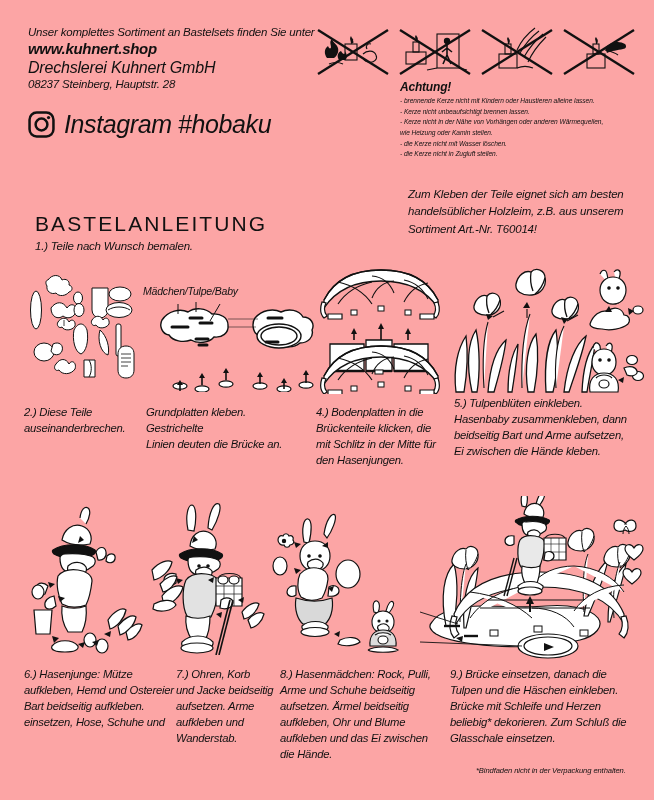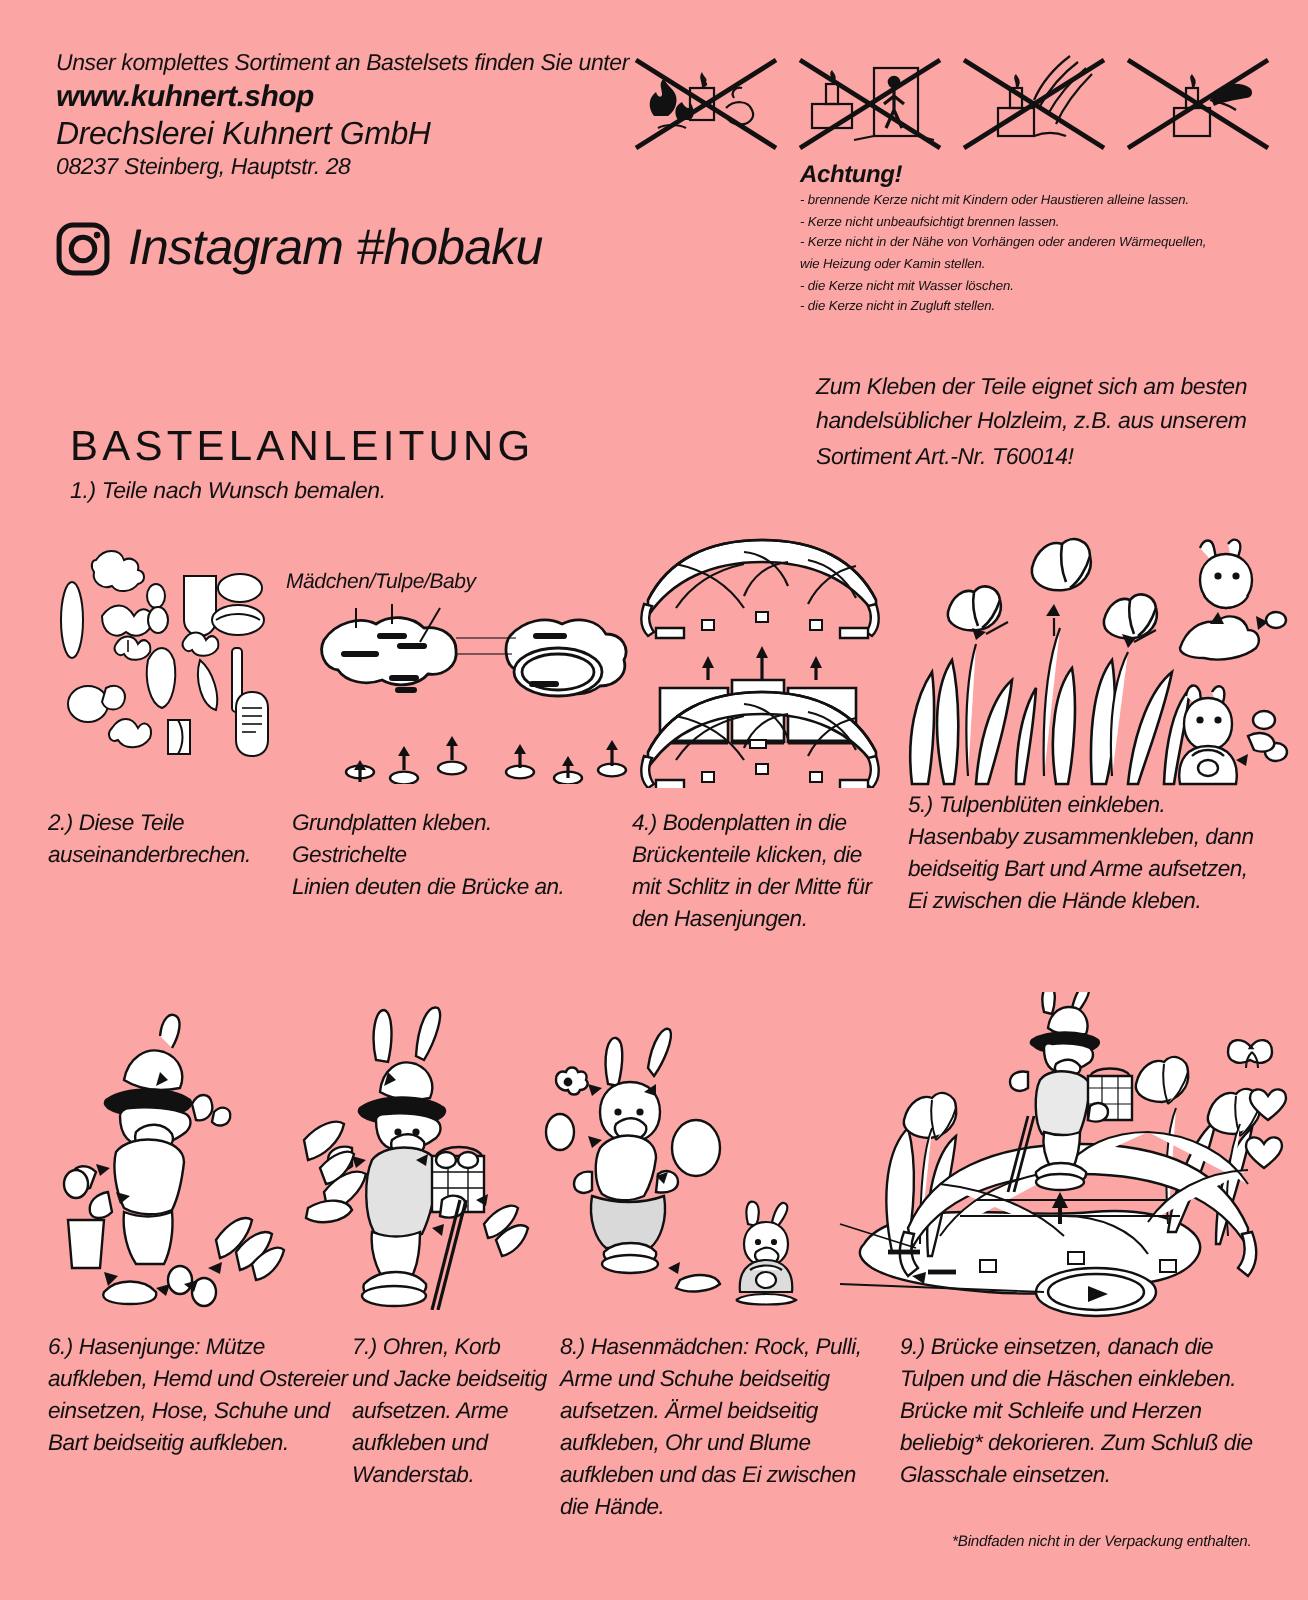--- a/index.html
+++ b/index.html
@@ -646,22 +646,22 @@
         <path d="M17 35c4-3 12-3 16 0"></path>
         <ellipse cx="25" cy="40" rx="5" ry="4"></ellipse>
         <path d="M10 50c6-4 24-4 30 0-4 3-26 3-30 0"></path>
       </g>
     </svg>
   </div>
 
   <div class="cap" style="left:24px;top:666px;width:150px;">
     <div>6.) Hasenjunge: Mütze</div>
     <div>aufkleben, Hemd und Ostereier</div>
+    <div>Bart beidseitig aufkleben.</div>
     <div>einsetzen, Hose, Schuhe und</div>
-    <div>Bart beidseitig aufkleben.</div>
   </div>
 
   <div class="cap" style="left:176px;top:666px;width:100px;">
     <div>7.) Ohren, Korb</div>
     <div>und Jacke beidseitig</div>
     <div>aufsetzen. Arme</div>
     <div>aufkleben und</div>
     <div>Wanderstab.</div>
   </div>
 

